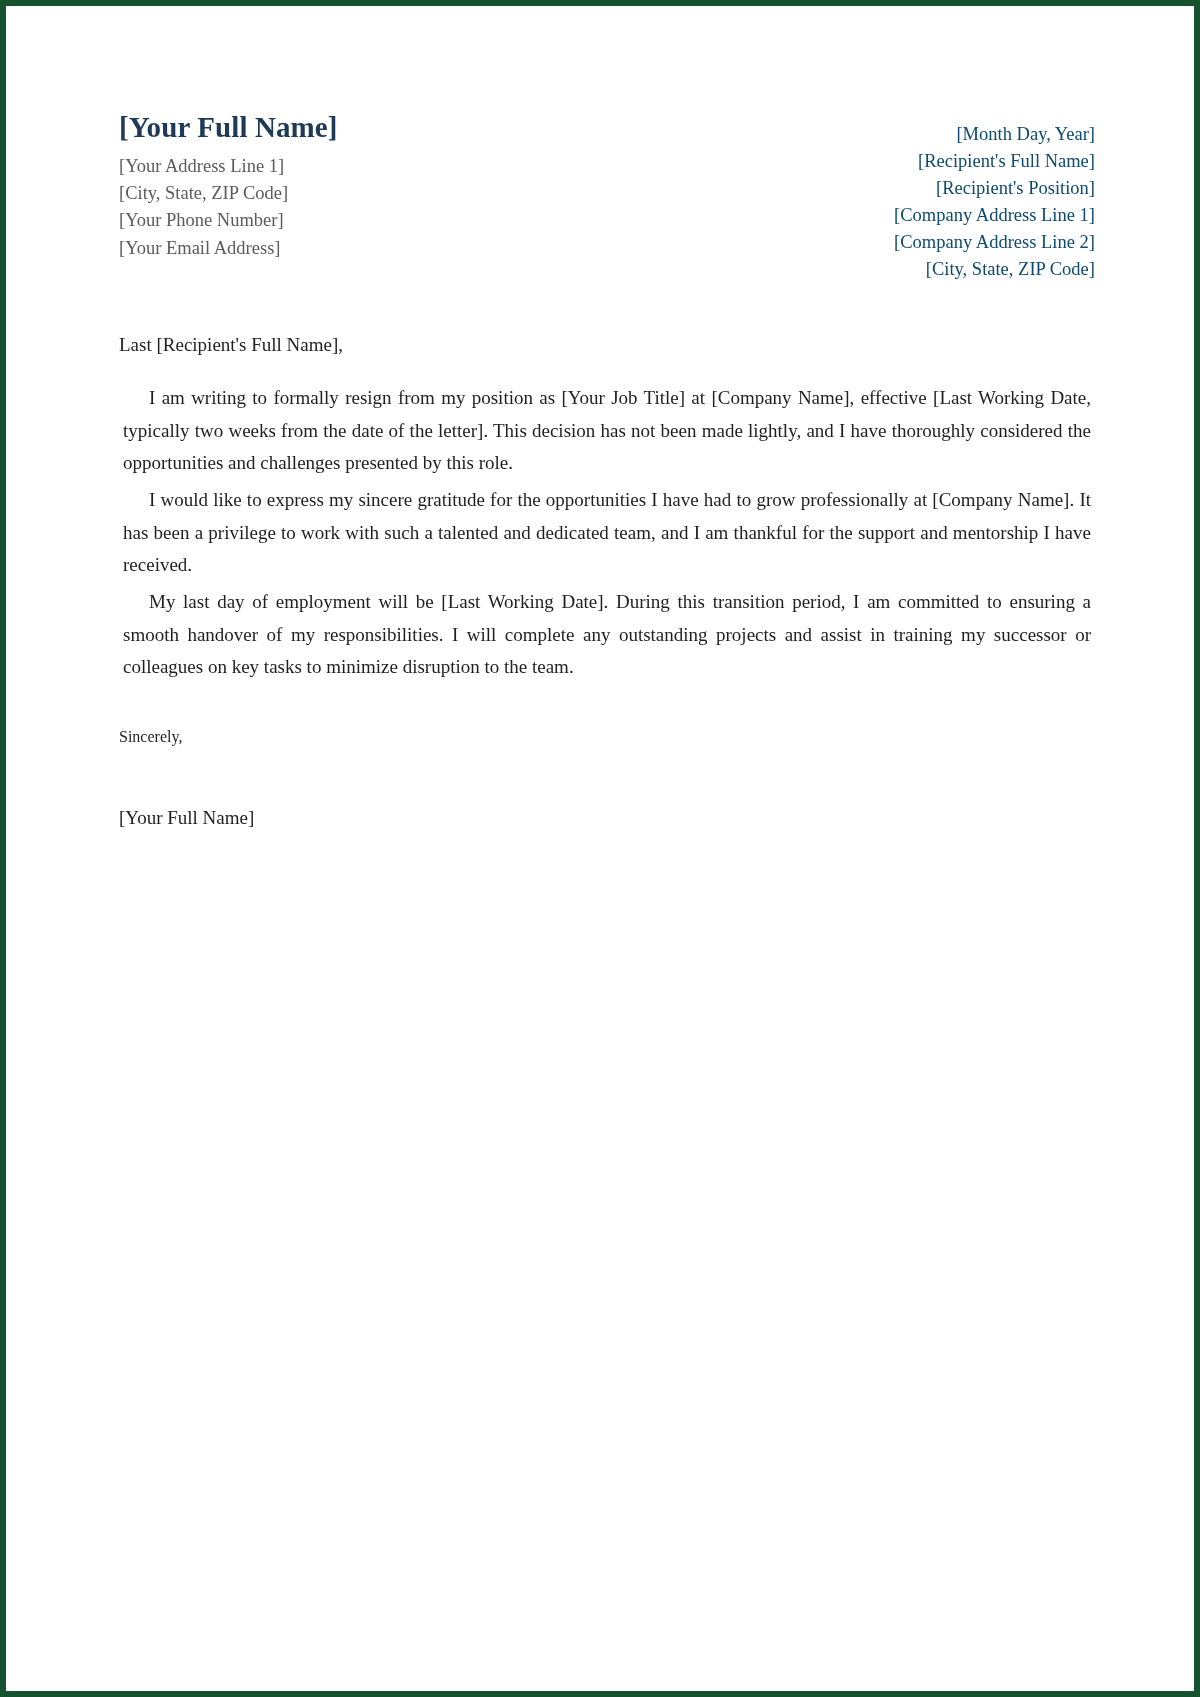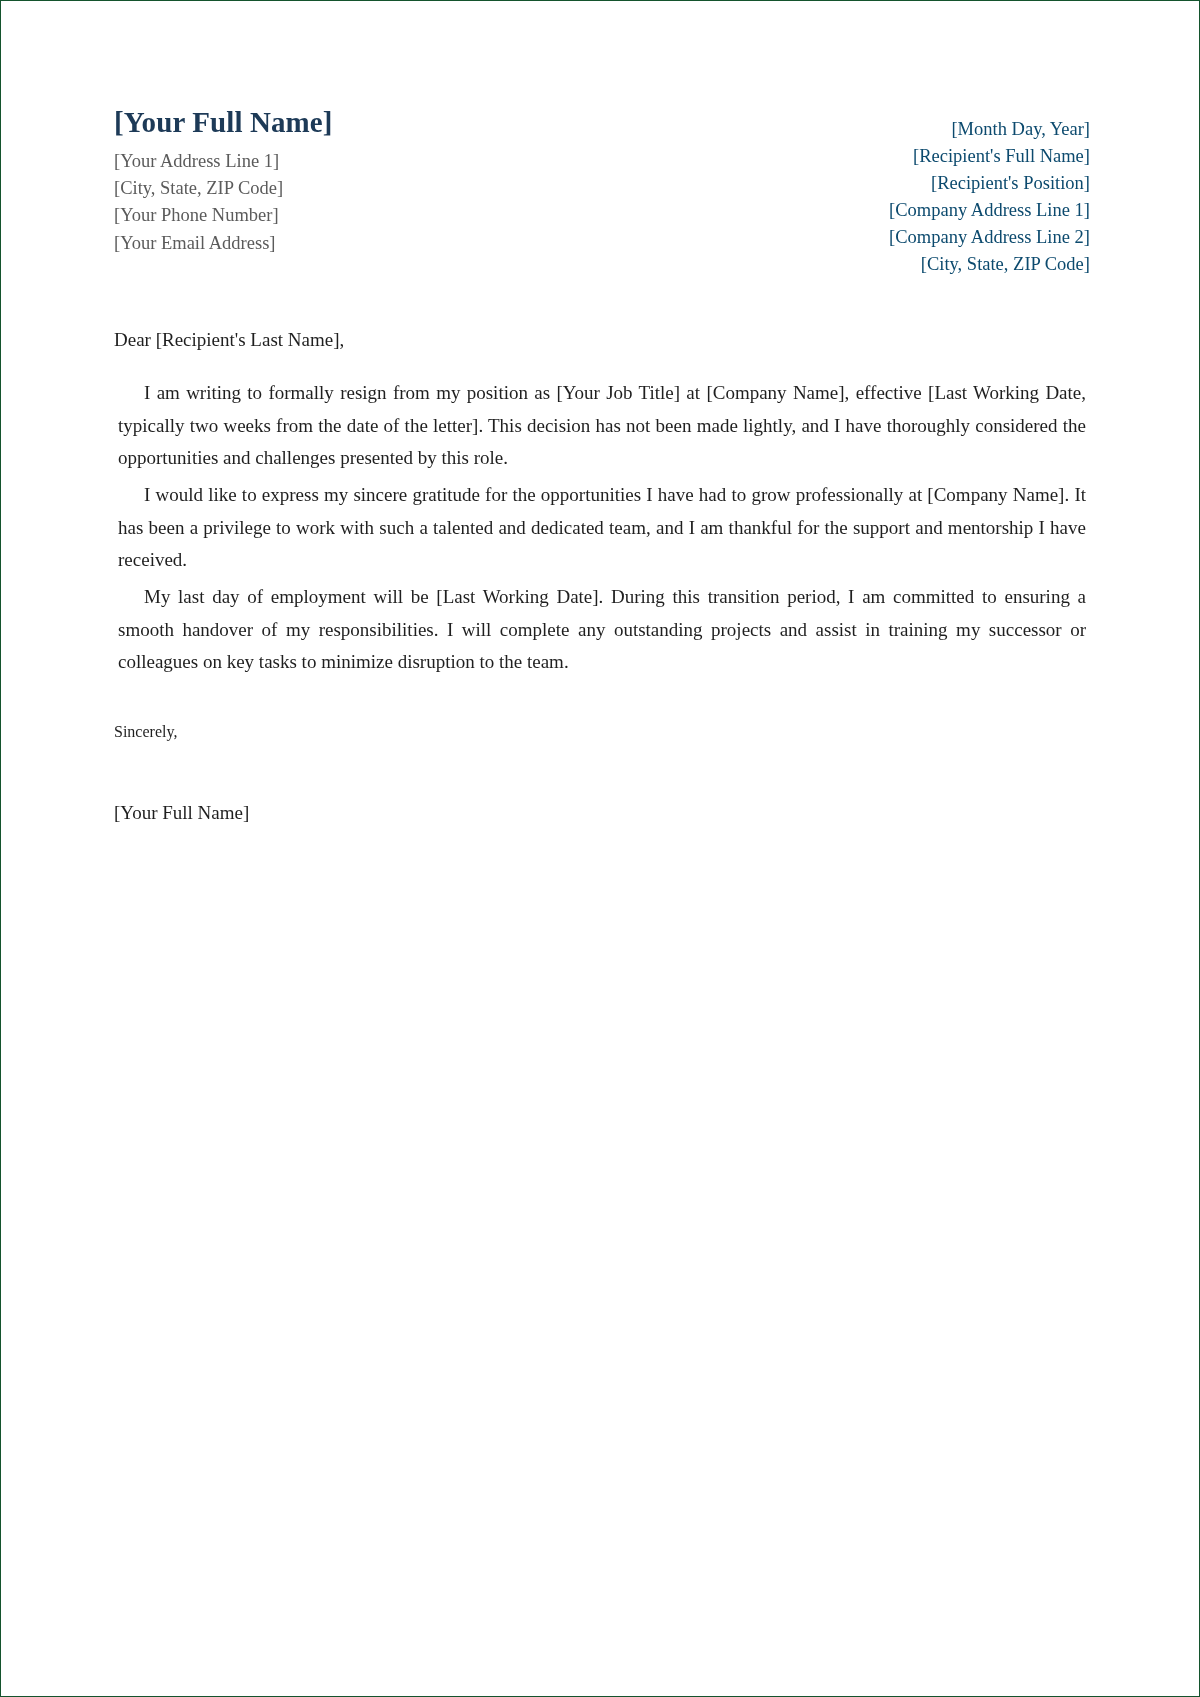--- a/index.html
+++ b/index.html
@@ -12,21 +12,21 @@
     height: 1697px;
     font-family: "Liberation Serif", "DejaVu Serif", serif;
     -webkit-font-smoothing: antialiased;
   }
   .page {
     position: relative;
     box-sizing: border-box;
     width: 1200px;
     height: 1697px;
     background: #ffffff;
-    border: 1px solid #14532d;
+    border: 6px solid #14532d;
     padding: 0;
     overflow: hidden;
   }
   .sheet {
     position: absolute;
     left: 113px;
     top: 0;
     width: 976px;
   }
 
@@ -117,21 +117,21 @@
         <div class="recipient-line">[Recipient's Position]</div>
         <div class="recipient-line">[Company Address Line 1]</div>
         <div class="recipient-line">[Company Address Line 2]</div>
         <div class="recipient-line">[City, State, ZIP Code]</div>
       </div>
 
     </div>
 
     <div class="letter-body">
 
-      <p class="salutation">Dear [Recipient's Last Name],</p>
+      <p class="salutation">Last [Recipient's Full Name],</p>
 
       <p class="body-paragraph">I am writing to formally resign from my position as [Your Job Title] at [Company Name], effective [Last Working Date, typically two weeks from the date of the letter]. This decision has not been made lightly, and I have thoroughly considered the opportunities and challenges presented by this role.</p>
 
       <p class="body-paragraph">I would like to express my sincere gratitude for the opportunities I have had to grow professionally at [Company Name]. It has been a privilege to work with such a talented and dedicated team, and I am thankful for the support and mentorship I have received.</p>
 
       <p class="body-paragraph">My last day of employment will be [Last Working Date]. During this transition period, I am committed to ensuring a smooth handover of my responsibilities. I will complete any outstanding projects and assist in training my successor or colleagues on key tasks to minimize disruption to the team.</p>
 
       <p class="closing">Sincerely,</p>
 
       <p class="signature-name">[Your Full Name]</p>

